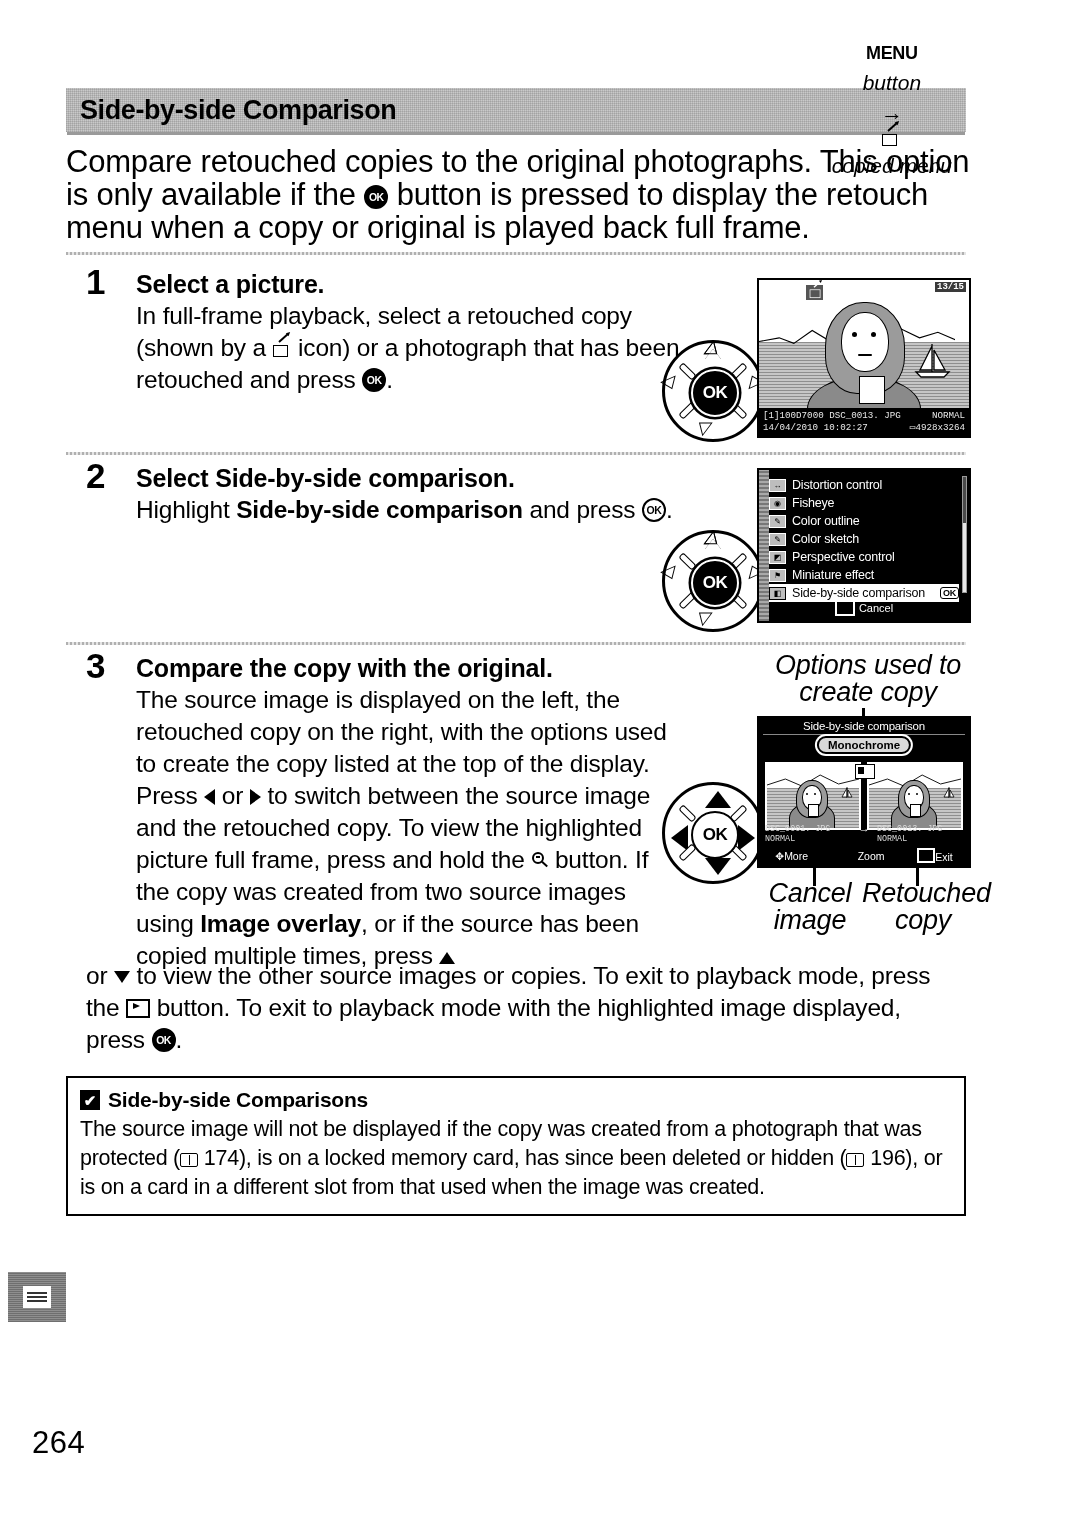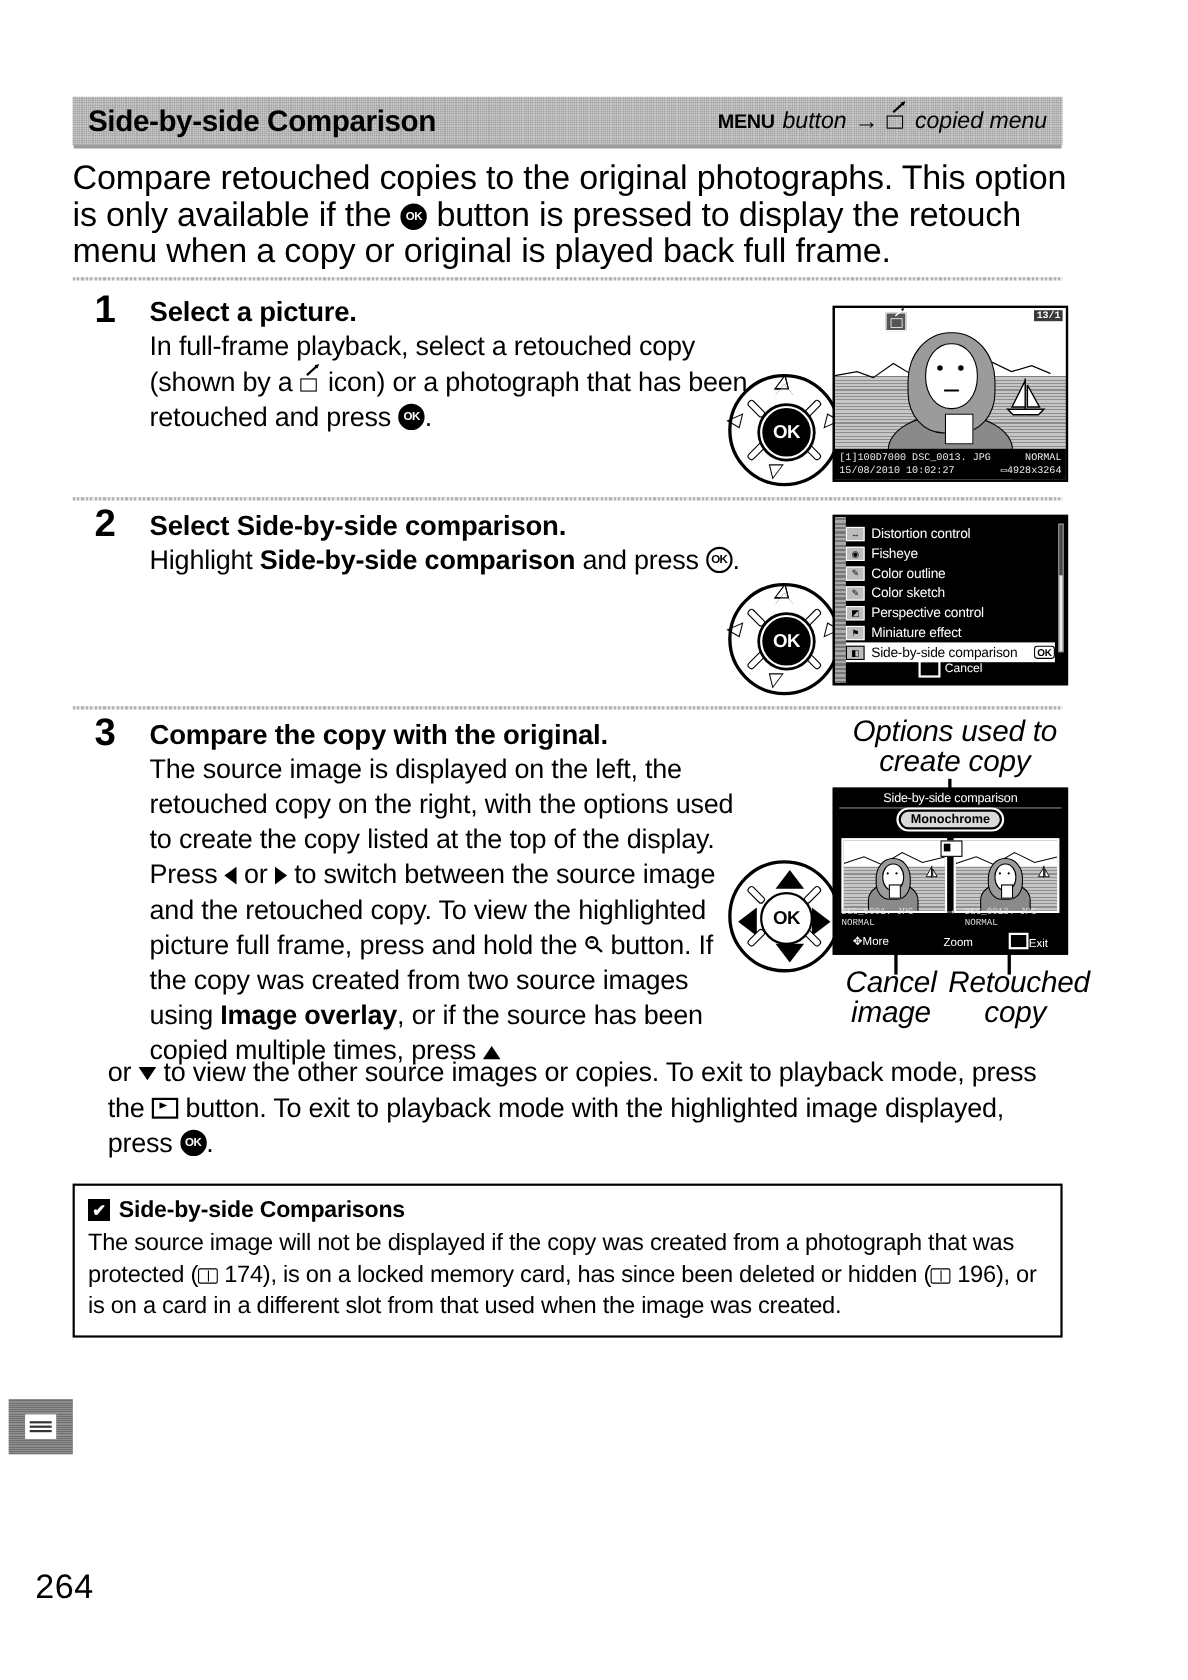--- a/index.html
+++ b/index.html
@@ -15,21 +15,21 @@
     position:absolute;left:66px;top:88px;width:900px;height:44px;
     background:
       repeating-linear-gradient(0deg,   rgba(0,0,0,.10) 0 1px, rgba(0,0,0,0) 1px 2px),
       repeating-linear-gradient(90deg,  rgba(0,0,0,.10) 0 1px, rgba(0,0,0,0) 1px 2px),
       #c9c9c9;
     display:flex;align-items:center;justify-content:space-between;
     padding:0 14px;box-sizing:border-box;
     box-shadow:0 4px 0 -1px #9a9a9a;
   }
   .header-title{font-size:27px;font-weight:bold;letter-spacing:-.4px;white-space:nowrap;}
-  .header-right{display:flex;align-items:center;gap:7px;font-size:20px;white-space:nowrap;}
+  .header-right{display:flex;align-items:center;gap:7px;font-size:20px;white-space:nowrap;flex-direction:column;}
   .menu-word{font-weight:bold;font-size:18px;letter-spacing:-.3px;}
   .ital{font-style:italic;font-size:21px;}
   .arrow-r{font-size:22px;font-weight:bold;line-height:1;}
 
   
   .ico-retouch{display:inline-block;width:19px;height:16px;position:relative;vertical-align:-2px;}
   .ico-retouch .bx{position:absolute;left:0;top:3px;width:15px;height:12px;border:1.6px solid #000;box-sizing:border-box;}
   .ico-retouch .pen{position:absolute;left:6px;top:-1px;width:12px;height:2px;background:#000;
     transform:rotate(-42deg);transform-origin:left center;}
   .ico-retouch .pen:after{content:"";position:absolute;right:-3px;top:-1px;border-left:4px solid #000;
@@ -237,32 +237,32 @@
       <div style="position:absolute;left:100px;top:96px;width:24px;height:26px;background:#fff;border:1.5px solid #000;"></div>
     </div>
 
     <div class="lcd-topbar">
       <div class="badge-rt" style="left:46px;top:4px;width:17px;height:15px;">
         <span class="ico-retouch" style="transform:scale(.72);position:absolute;left:1px;top:0;">
             <i class="bx" style="border-color:#fff"></i>
             <i class="pen" style="background:#fff"></i>
           </span>
       </div>
-      <div class="cnt">13/1</div>
+      <div class="cnt">13/15</div>
     </div>
 
     <div class="infobar">
       <div class="row">
         <span>
           <span>[1]</span><span>100D7000</span>&nbsp;<span>DSC_0013. JPG</span>
         </span>
         <span>NORMAL</span>
       </div>
       <div class="row">
-        <span><span>15/08/2010</span>&nbsp;<span>10:02:27</span></span>
+        <span><span>14/04/2010</span>&nbsp;<span>10:02:27</span></span>
         <span><span>▭</span><span>4928x3264</span></span>
       </div>
     </div>
   </div>
 
   <div class="rule" style="top:452px"></div>
   <div class="step" style="left:86px;top:462px;width:600px">
     <div class="num">2</div>
     <div class="head">
       <span>Select </span><span>Side-by-side comparison</span><span>.</span>
@@ -329,21 +329,21 @@
   <div class="rule" style="top:642px"></div>
   <div class="step" style="left:86px;top:652px;width:595px">
     <div class="num">3</div>
     <div class="head">Compare the copy with the original.</div>
     <div class="body">
       <span>The source image is displayed on the left, the retouched copy on the right, with the options used to create the copy listed at the top of the display.  Press </span><i class="tri-l"></i><span> or </span><i class="tri-r"></i><span> to switch between the source image and the retouched copy.  To view the highlighted picture full frame, press and hold the </span><span class="zoom-inline"><i></i></span><span> button.  If the copy was created from two source images using </span><b class="tight">Image overlay</b><span>, or if the source has been copied multiple times, press </span><i class="tri-u"></i>
     </div>
   </div>
 
   <div class="step" style="left:86px;top:960px;width:880px">
-    <div class="body" style="margin-left:12px">
+    <div class="body" style="margin-left:0">
       <span> or </span><i class="tri-d"></i><span> to view the other source images or copies.  To exit to playback mode, press the </span><span class="play-inline"></span><span> button. To exit to playback mode with the highlighted image displayed, press </span><span class="ok-inline filled"></span><span>.</span>
     </div>
   </div>
 
   <div class="dial solid" style="left:662px;top:782px">
     <i class="t tu"></i>
     <i class="t td"></i>
     <i class="t tl"></i>
     <i class="t tr"></i>
     <i class="dash d1"></i>

